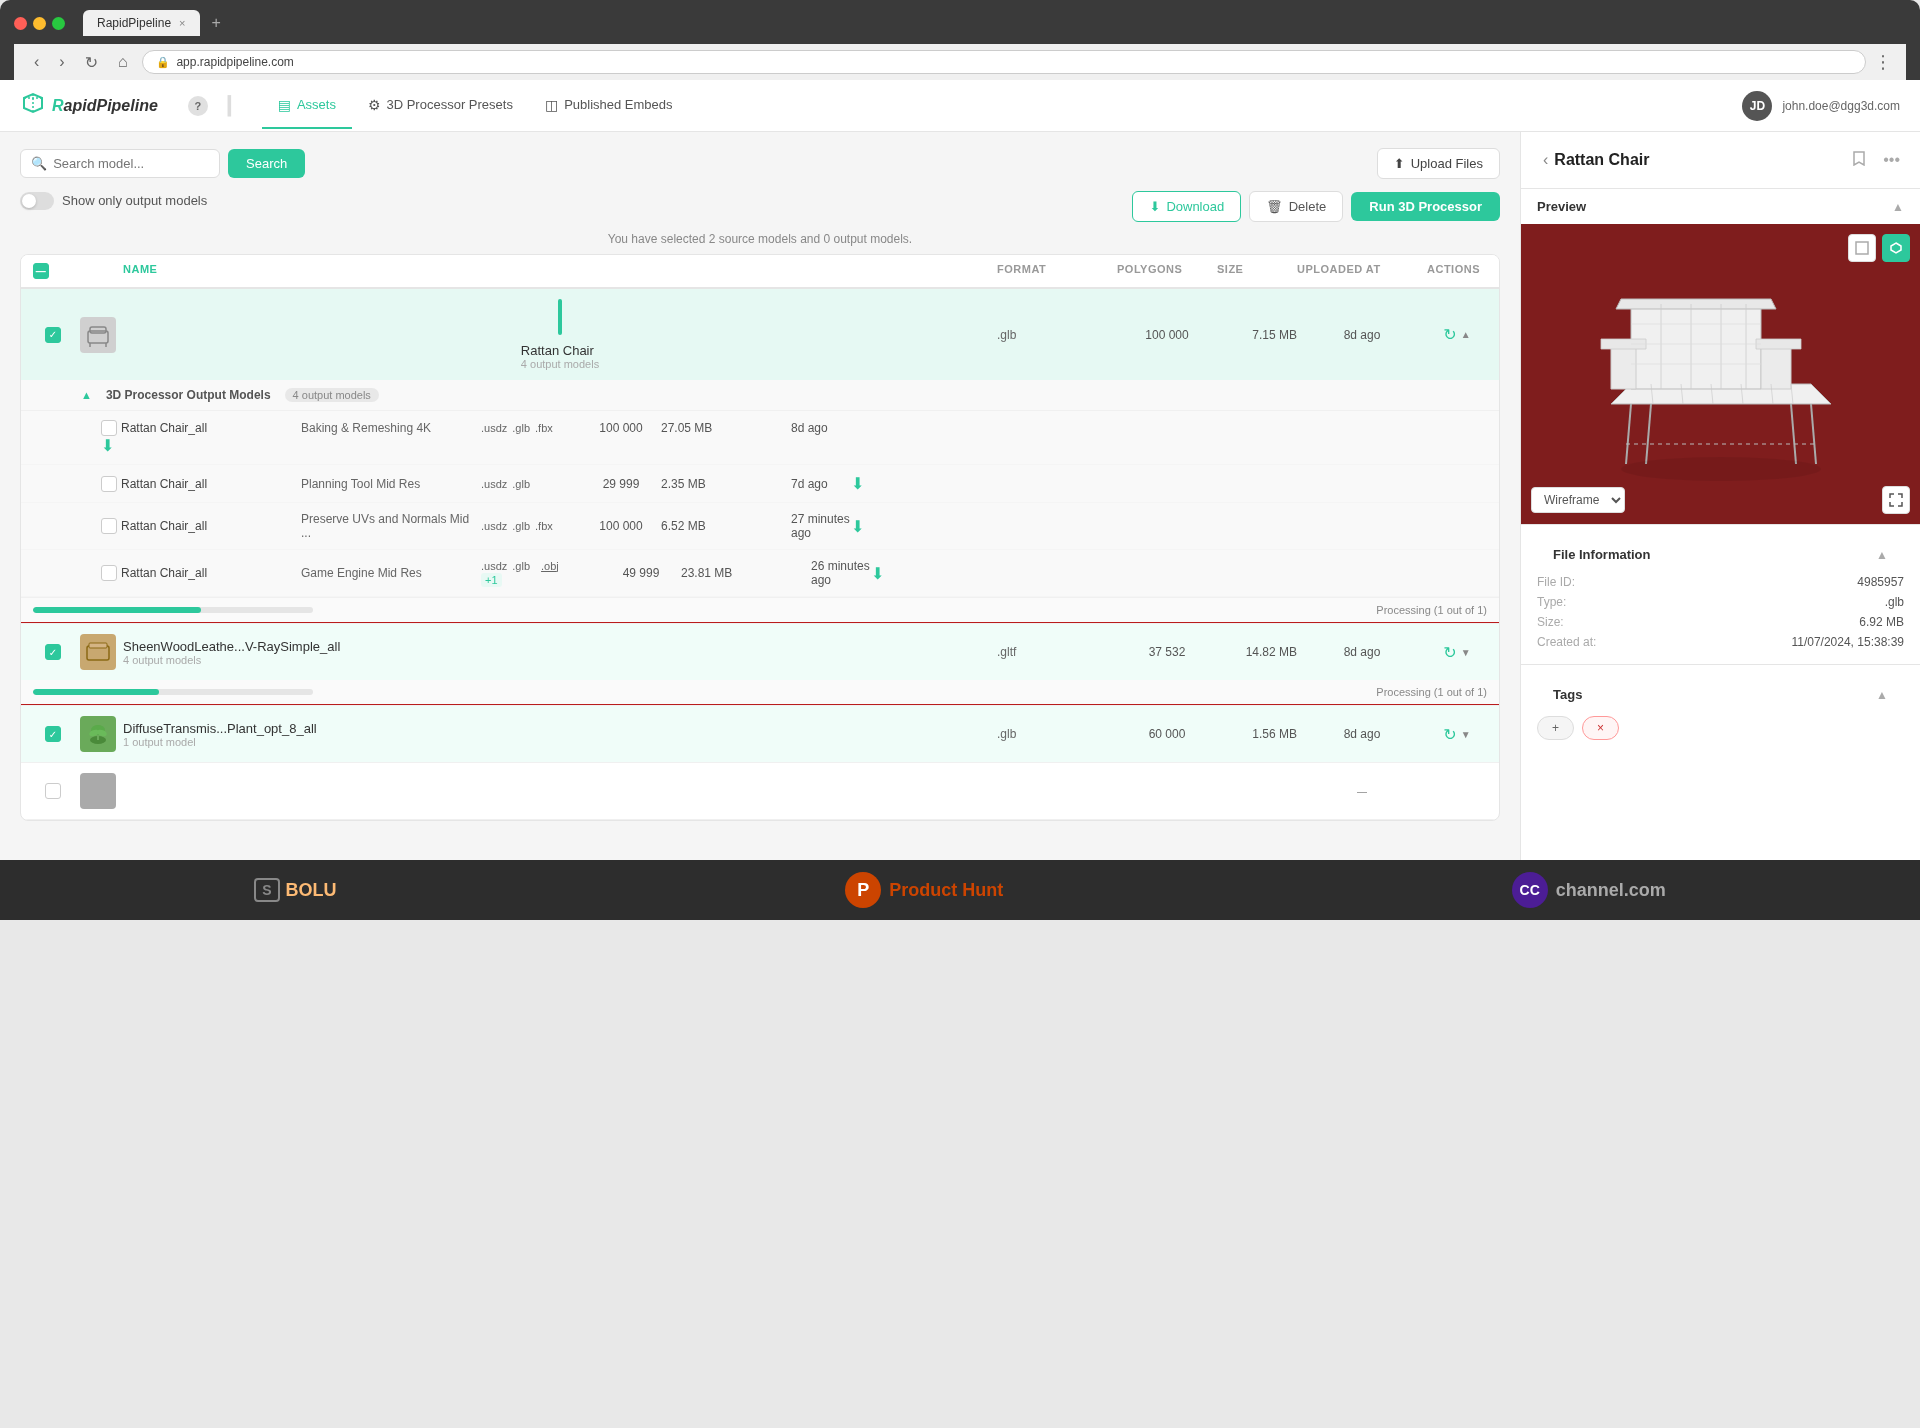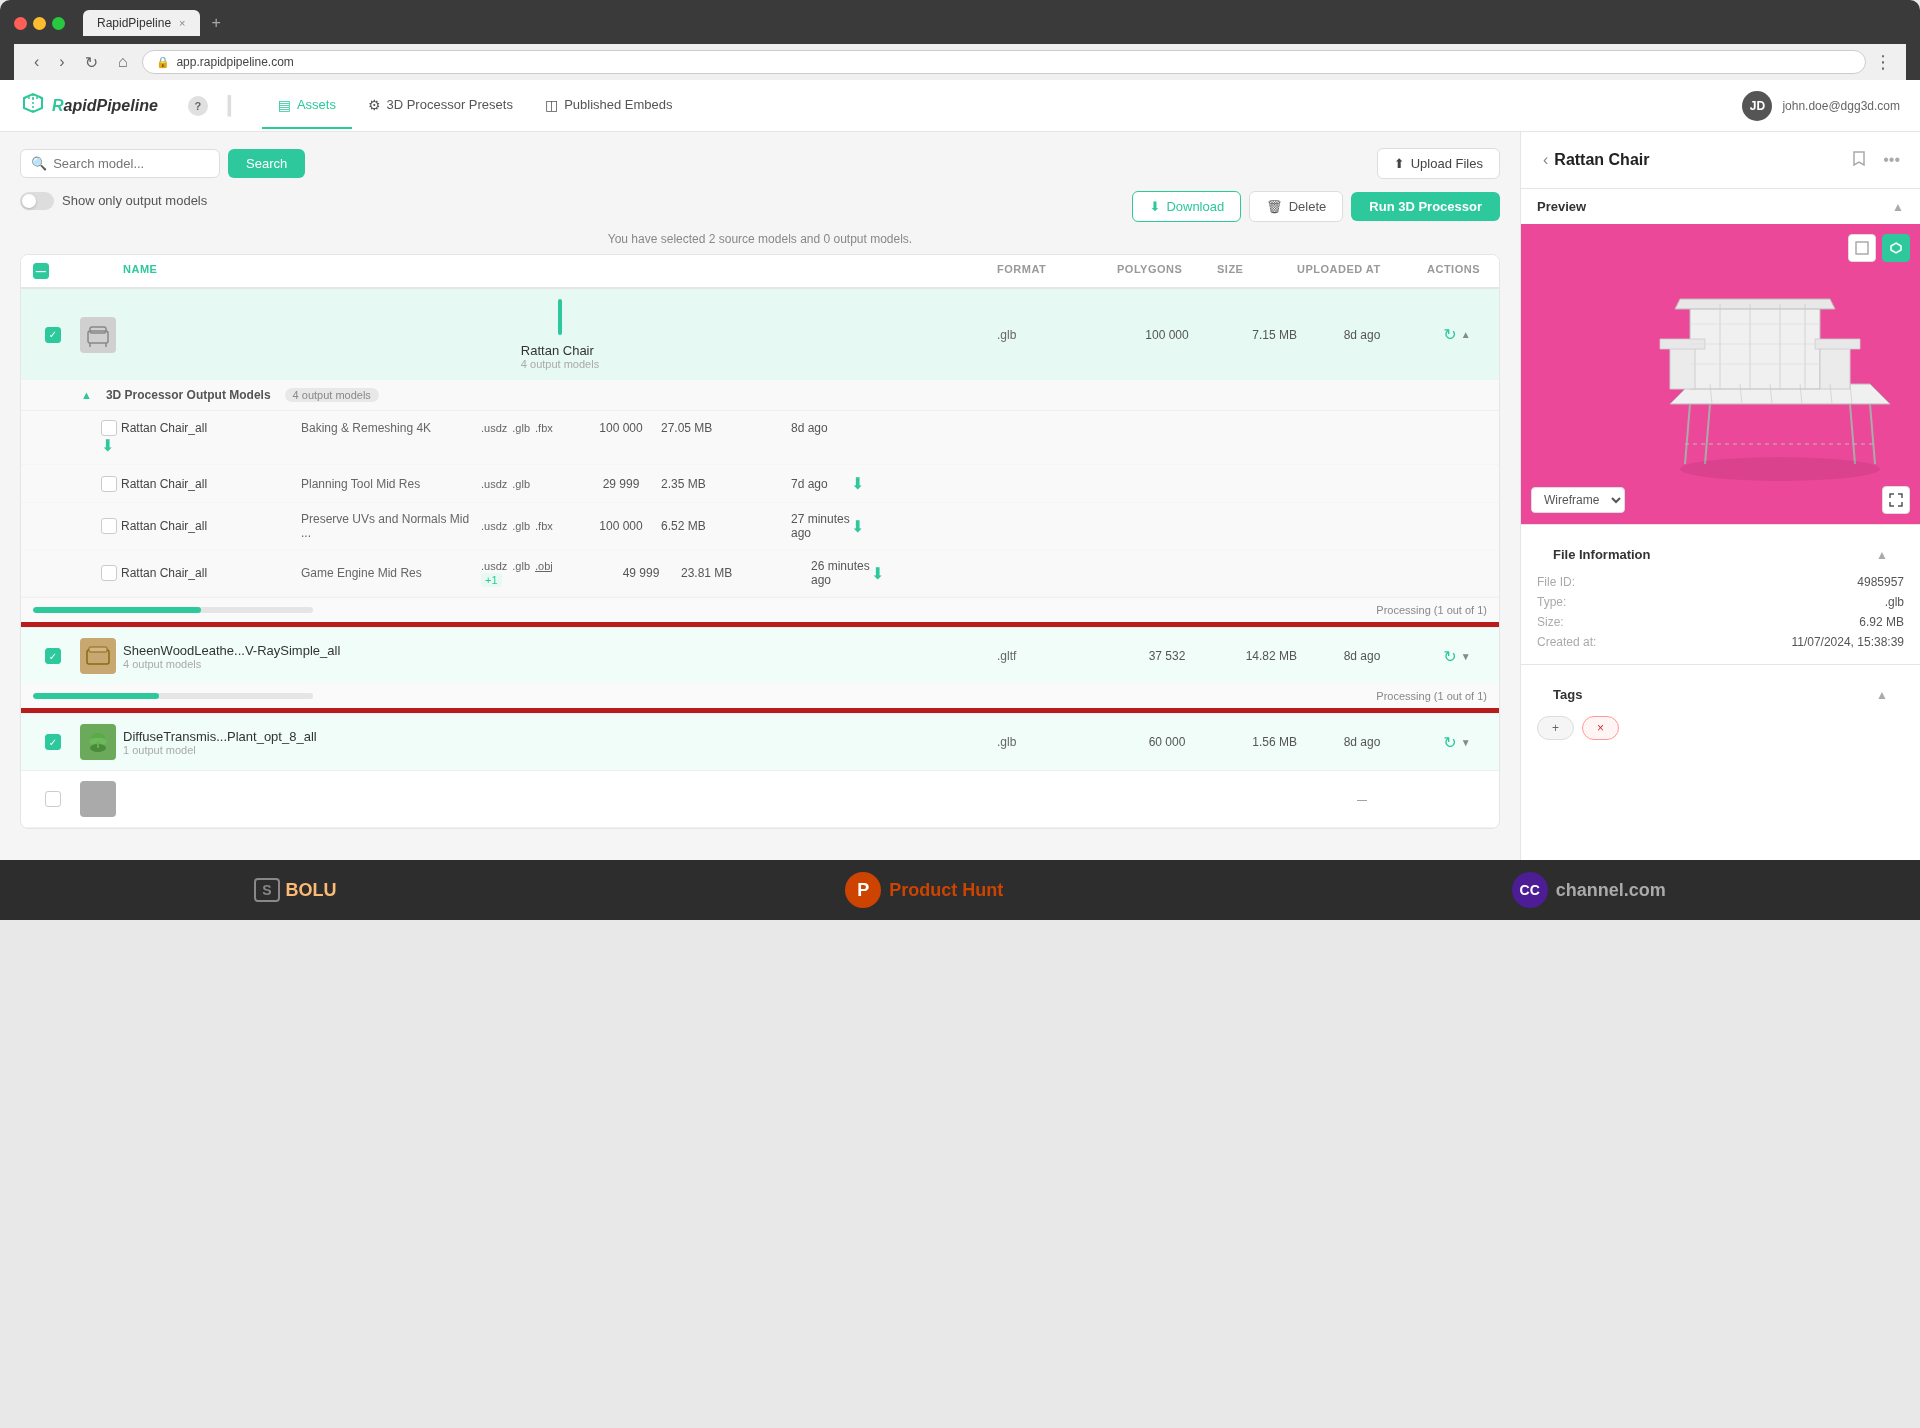--- a/index.html
+++ b/index.html
@@ -102,21 +102,21 @@
     .output-count-badge { background: #e0e0e0; color: #888; border-radius: 10px; padding: 1px 8px; font-size: 11px; }
 
     .output-row { display: grid; grid-template-columns: 40px 10px 180px 160px 100px 80px 130px 60px; padding: 9px 12px 9px 60px; align-items: center; border-bottom: 1px solid #f5f5f5; }
     .output-name { font-size: 12px; color: #444; font-weight: 500; }
     .output-preset { font-size: 12px; color: #666; }
     .output-formats { display: flex; gap: 3px; flex-wrap: wrap; }
     .output-format { color: #666; font-size: 11px; }
     .plus-tag { color: #2dc89c; font-size: 11px; background: #e8f9f4; border-radius: 3px; padding: 1px 4px; }
 
     
-    .progress-row { padding: 6px 12px; background: #fafafa; border-bottom: 5px solid #b91c1c; display: flex; align-items: center; gap: 32px; }
+    .progress-row { padding: 6px 12px; background: #fafafa; border-bottom: 1px solid #b91c1c; display: flex; align-items: center; gap: 32px; }
     .progress-bar-wrap { flex: 1; height: 6px; background: #e5e5e5; border-radius: 3px; overflow: hidden; max-width: 280px; }
     .progress-bar-fill { height: 100%; background: #2dc89c; border-radius: 3px; }
     .progress-text { font-size: 11px; color: #888; margin-left: auto; }
 
     
     .checkbox { width: 16px; height: 16px; border: 1.5px solid #ccc; border-radius: 3px; background: white; cursor: pointer; display: flex; align-items: center; justify-content: center; }
     .checkbox.checked { background: #2dc89c; border-color: #2dc89c; color: white; font-size: 10px; }
     .checkbox.indeterminate { background: #2dc89c; border-color: #2dc89c; }
 
     
@@ -132,21 +132,21 @@
     .panel-title { font-size: 16px; font-weight: 600; color: #222; flex: 1; }
     .panel-icons { display: flex; align-items: center; gap: 8px; margin-left: auto; }
     .panel-icon-btn { background: none; border: none; cursor: pointer; color: #888; font-size: 16px; padding: 4px; border-radius: 4px; }
 
     
     .preview-section { border-bottom: 1px solid #e5e5e5; }
     .section-header { display: flex; align-items: center; padding: 10px 16px; cursor: pointer; }
     .section-title { font-size: 13px; font-weight: 600; color: #333; flex: 1; }
     .section-chevron { color: #aaa; font-size: 12px; }
 
-    .preview-area { background: #ec4899; position: relative; height: 300px; display: flex; align-items: center; justify-content: flex-end; overflow: hidden; }
+    .preview-area { background: #7f1d1d; position: relative; height: 300px; display: flex; align-items: center; justify-content: center; overflow: hidden; }
     .preview-controls-top { position: absolute; top: 10px; right: 10px; display: flex; gap: 6px; }
     .preview-ctrl-btn { background: white; border: 1px solid #ddd; border-radius: 4px; width: 28px; height: 28px; display: flex; align-items: center; justify-content: center; cursor: pointer; font-size: 12px; color: #555; }
     .preview-ctrl-btn.active { background: #2dc89c; border-color: #2dc89c; color: white; }
 
     
     .chair-preview { width: 280px; height: 260px; }
 
     .preview-controls-bottom { position: absolute; bottom: 10px; left: 10px; right: 10px; display: flex; align-items: center; justify-content: space-between; }
     .view-select { border: 1px solid #ddd; border-radius: 4px; padding: 4px 8px; font-size: 12px; background: white; color: #555; }
     .fullscreen-btn { background: white; border: 1px solid #ddd; border-radius: 4px; width: 28px; height: 28px; display: flex; align-items: center; justify-content: center; cursor: pointer; font-size: 12px; }
@@ -382,21 +382,21 @@
             </div>
 
             <div style="display:grid; grid-template-columns: 20px 180px 180px 120px 80px 130px 60px 30px; padding: 9px 12px 9px 80px; align-items:center; border-bottom:1px solid #f5f5f5;">
               <div class="checkbox"></div>
               <div class="output-name">Rattan Chair_all</div>
               <div class="output-preset">Game Engine Mid Res</div>
               <div>
                 <div class="output-formats" style="flex-wrap:wrap;">
                   <span class="output-format">.usdz</span>
                   <span class="output-format" style="margin-left:2px;">.glb</span>
-                  <span class="output-format" style="margin-left:2px;text-decoration:underline;">.obj</span>
+                  <span class="output-format" style="margin-left:8px;text-decoration:underline;">.obj</span>
                 </div>
                 <span class="plus-tag" style="color:#2dc89c; font-size:11px; margin-top:2px;">+1</span>
               </div>
               <div style="font-size:12px; color:#555; text-align:center;">49 999</div>
               <div style="font-size:12px; color:#555;">23.81 MB</div>
               <div style="font-size:12px; color:#555;">26 minutes ago</div>
               <div style="color:#2dc89c; font-size:16px; cursor:pointer;">⬇</div>
             </div>
           </div>
 

